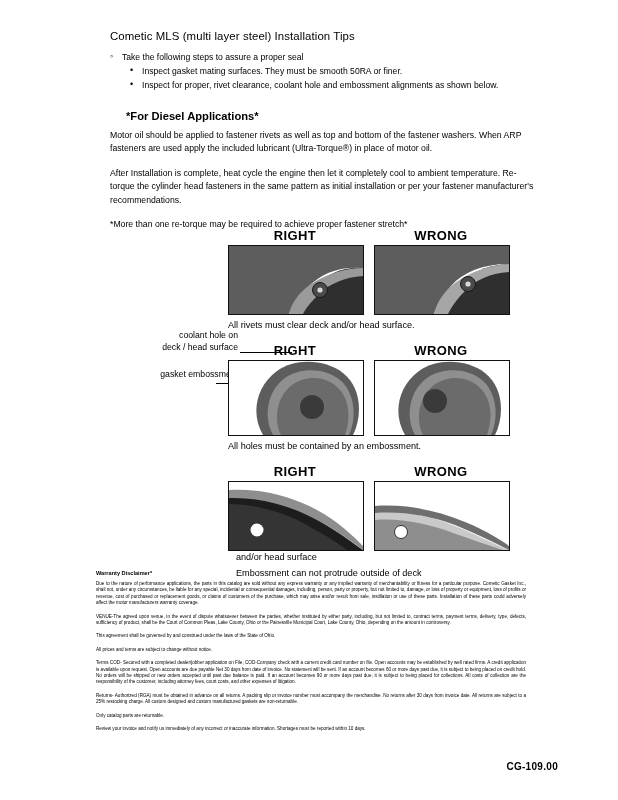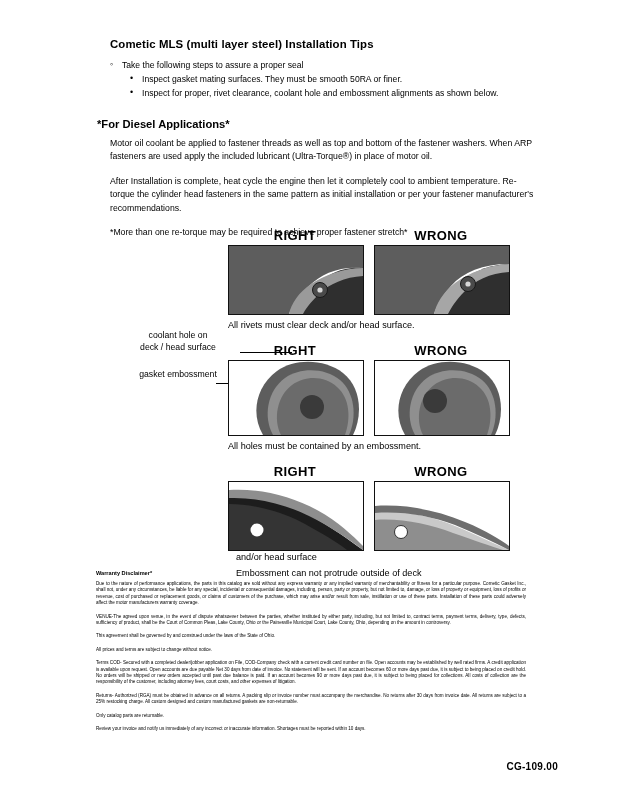--- a/index.html
+++ b/index.html
@@ -23,22 +23,22 @@
     box-sizing: border-box;
   }
   .content {
     position: absolute;
     left: 96px;
     top: 26px;
     width: 452px;
   }
   h1.title {
     font-size: 11.4px;
-    font-weight: bold;
-    margin: 12px 0 9px 14px;
+    font-weight: normal;
+    margin: 4px 0 9px 14px;
     letter-spacing: 0.1px;
   }
   ul.bullets {
     list-style: none;
     margin: 0;
     padding: 0;
   }
   ul.bullets > li {
     position: relative;
     font-size: 8.6px;
@@ -68,21 +68,21 @@
   ul.sub > li:before {
     content: "\2022";
     position: absolute;
     left: 0;
     top: -1px;
     font-size: 9px;
   }
   h2.subhead {
     font-size: 11.2px;
     font-weight: bold;
-    margin: 18px 0 7px 1px;
+    margin: 18px 0 7px 30px;
   }
   p.body {
     font-size: 8.7px;
     line-height: 13.4px;
     margin: 0 0 11px 14px;
     max-width: 430px;
   }
   p.note {
     font-size: 8.7px;
     line-height: 13.2px;
@@ -124,21 +124,21 @@
     line-height: 12px;
   }
   .caption.indent { margin-left: 8px; }
 
   
   .callouts {
     position: absolute;
     left: 118px;
     top: 330px;
     width: 120px;
-    text-align: center;
+    text-align: right;
   }
   .callout-line {
     font-size: 8.7px;
     line-height: 11.6px;
   }
   .callout-2 { margin-top: 16px; }
   .leader {
     position: absolute;
     background: #000;
     height: 1px;
@@ -184,21 +184,21 @@
       <li>
         <span>Take the following steps to assure a proper seal</span>
         <ul class="sub">
           <li>Inspect gasket mating surfaces.  They must be smooth 50RA or finer.</li>
           <li>Inspect for proper, rivet clearance, coolant hole and embossment alignments as shown below.</li>
         </ul>
       </li>
     </ul>
 
     <h2 class="subhead">*For Diesel Applications*</h2>
-    <p class="body">Motor oil coolant be applied to fastener threads as well as top and bottom of the fastener washers. When ARP fasteners are used apply the included lubricant (Ultra-Torque®) in place of motor oil.</p>
+    <p class="body">Motor oil should be applied to fastener rivets as well as top and bottom of the fastener washers. When ARP fasteners are used apply the included lubricant (Ultra-Torque®) in place of motor oil.</p>
     <p class="body">After Installation is complete, heat cycle the engine then let it completely cool to ambient temperature. Re-torque the cylinder head fasteners in the same pattern as initial installation or per your fastener manufacturer's recommendations.</p>
     <p class="note">*More than one re-torque may be required to achieve proper fastener stretch*</p>
   </div>
 
   <div class="callouts">
     <div class="callout-line">coolant hole on</div>
     <div class="callout-line">deck / head surface</div>
     <div class="callout-line callout-2">gasket embossment</div>
   </div>
   <div class="leader" style="left:240px; top:352px; width:52px;"></div>

